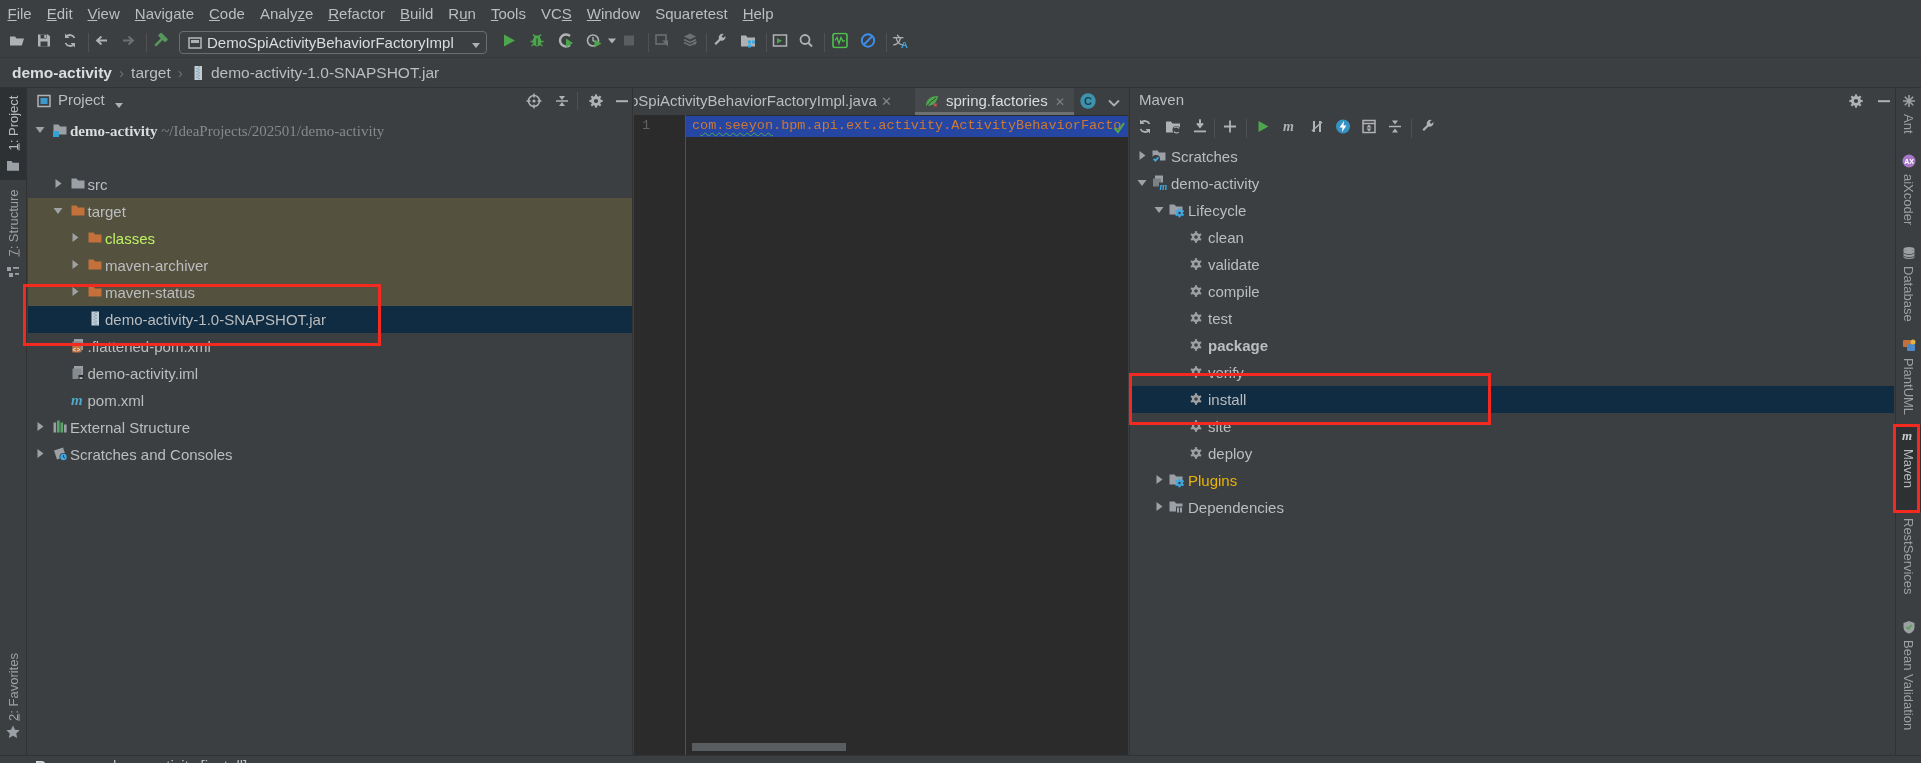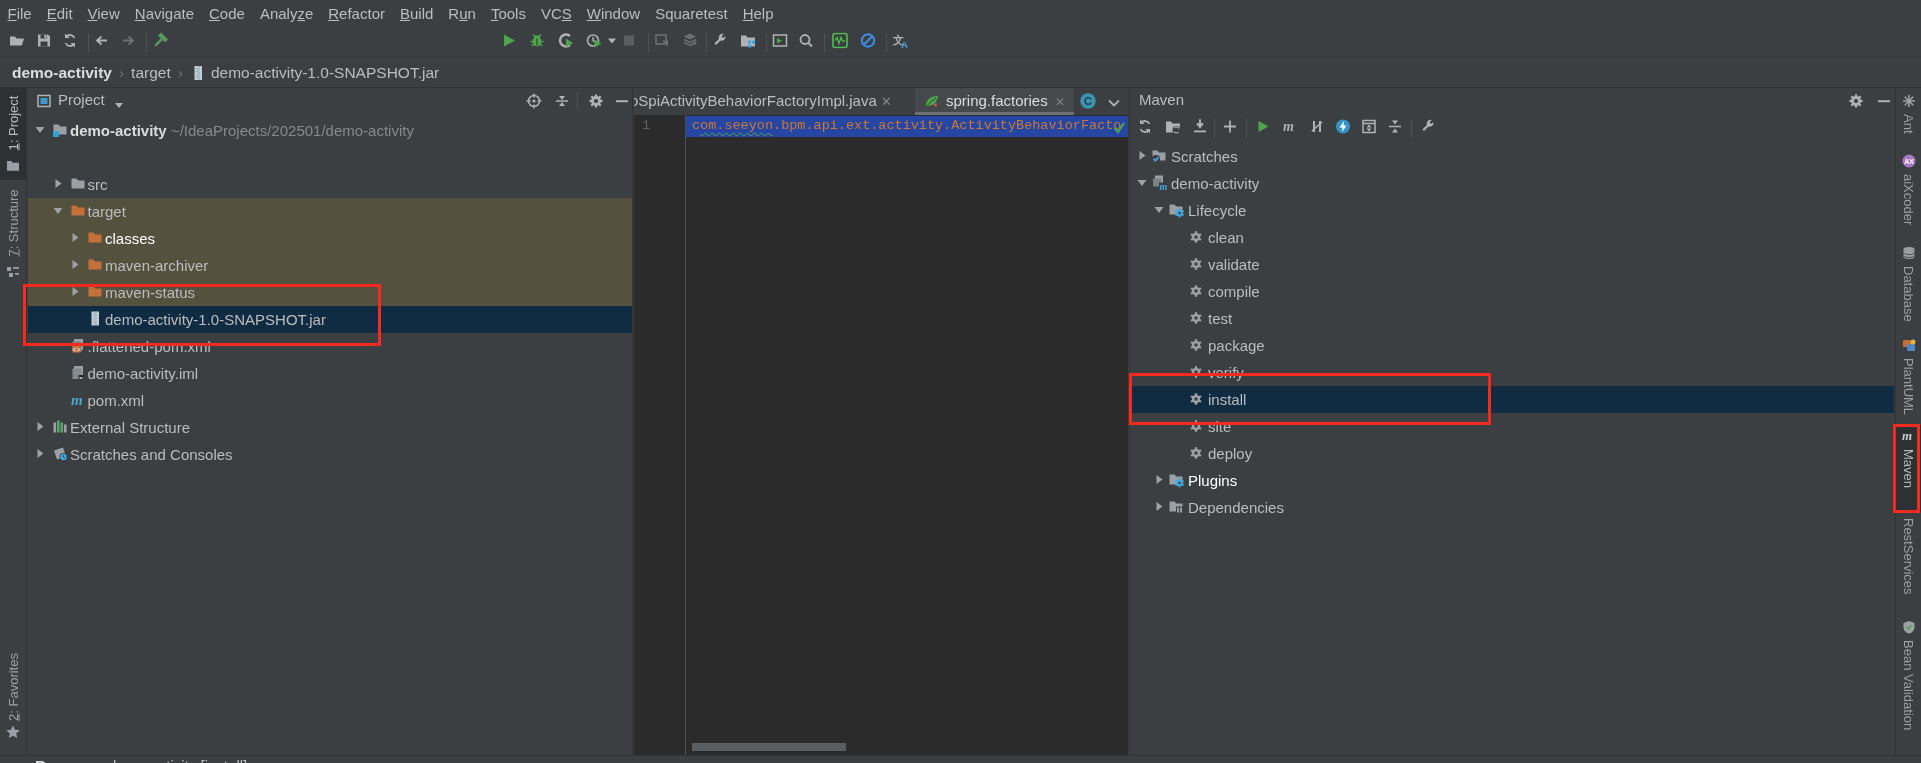--- a/index.html
+++ b/index.html
@@ -26,20 +26,26 @@
     <div style="position:absolute;left:128px;top:14px;transform:translate(-50%,-50%)"><svg width="16" height="16" viewBox="0 0 16 16" style="">
         <path d="M3 8h9M8.5 4L13 8l-4.5 4" stroke="#6e7072" stroke-width="1.8" fill="none"></path>
       </svg></div>
     <div style="position:absolute;left:146px;top:5px;width:1px;height:19px;background:#515151"></div>
     <div style="position:absolute;left:160px;top:14px;transform:translate(-50%,-50%)"><svg width="16" height="16" viewBox="0 0 16 16" style="">
         <g transform="rotate(45 8 8)">
           <rect x="7" y="4" width="2.6" height="11" fill="#57965c"></rect>
           <rect x="3" y="1.5" width="10" height="4.4" rx="1" fill="#57965c"></rect>
         </g>
       </svg></div>
+    <div style="position:absolute;left:179px;top:3px;width:308px;height:23px;border:1px solid #6b6e70;border-radius:4px;color:#dadcde;font-size:15px;line-height:21px;white-space:nowrap"><span style="margin:0 4px 0 7px;display:inline-block;vertical-align:-3px"><svg width="16" height="16" viewBox="0 0 16 16" style="">
+          <rect x="2" y="3" width="12" height="10" fill="none" stroke="#afb1b3" stroke-width="1.6"></rect>
+          <rect x="4" y="5" width="8" height="3" fill="#afb1b3"></rect>
+        </svg></span>DemoSpiActivityBehaviorFactoryImpl<span style="float:right;margin:3px 4px 0 0"><svg width="12" height="12" viewBox="0 0 12 12" style="">
+          <path fill="#afb1b3" d="M2 4h8L6 9z"></path>
+        </svg></span></div>
     <div style="position:absolute;left:509px;top:14px;transform:translate(-50%,-50%)"><svg width="16" height="16" viewBox="0 0 16 16" style="">
         <path fill="#4da54d" d="M3 2l11 6-11 6z"></path>
       </svg></div>
     <div style="position:absolute;left:537px;top:14px;transform:translate(-50%,-50%)"><svg width="16" height="16" viewBox="0 0 16 16" style="">
         <ellipse cx="8" cy="9" rx="4.4" ry="5" fill="#4da54d"></ellipse>
         <rect x="5" y="3" width="6" height="2.5" fill="#4da54d"></rect>
         <path d="M8 4V9M4 2l2 2M12 2l-2 2M1.5 9h13M2.5 13.5L5 11.5M13.5 13.5L11 11.5" stroke="#4da54d" stroke-width="1.4" fill="none"></path>
         <path d="M8 6v7" stroke="#2b2b2b" stroke-width="1"></path>
       </svg></div>
     <div style="position:absolute;left:566px;top:14px;transform:translate(-50%,-50%)"><svg width="16" height="16" viewBox="0 0 16 16" style="">
@@ -160,21 +166,21 @@
           <rect x="6.9" y="1.4" width="2.2" height="3.2" fill="#afb1b3" transform="rotate(225.0 8 8)"></rect>
           <rect x="6.9" y="1.4" width="2.2" height="3.2" fill="#afb1b3" transform="rotate(270.0 8 8)"></rect>
           <rect x="6.9" y="1.4" width="2.2" height="3.2" fill="#afb1b3" transform="rotate(315.0 8 8)"></rect>
           <circle cx="8" cy="8" r="5" fill="#afb1b3"></circle>
           <circle cx="8" cy="8" r="2.1" fill="#3c3f41"></circle>
         </svg></span>
       <span style="position:absolute;left:586px;top:5px"><svg width="16" height="16" viewBox="0 0 16 16" style="">
           <rect x="2" y="7.2" width="12" height="2" fill="#afb1b3"></rect>
         </svg></span>
     </div>
-<div style="position:absolute;left:0;top:29px;width:605px;height:27px;">
+<div style="position:absolute;left:0;top:29px;width:605px;height:27px;font-family:Liberation Serif, serif;">
       <div style="position:absolute;left:4.0px;top:50%;transform:translateY(-50%);line-height:16px;"><svg width="16" height="16" viewBox="0 0 16 16" style="">
           <path fill="#9fa2a4" d="M3.5 5.5h9l-4.5 6z"></path>
         </svg></div>
       <div style="position:absolute;left:24.0px;top:50%;transform:translateY(-50%);line-height:16px;"><svg width="16" height="16" viewBox="0 0 16 16" style="">
           <path fill="#9aa0a6" d="M1.5 3h5l1.6 2H14.5v8h-13z"></path>
           <rect x="1" y="9.5" width="6" height="6" fill="#35a3d0"></rect>
         </svg></div>
       <div style="position:absolute;left:42.0px;top:50%;transform:translateY(-50%);line-height:16px;"><span style="color:#dadcde;font-weight:bold;font-size:15px;white-space:pre">demo-activity</span> <span style="color:#87898b;font-weight:normal;font-size:15px;white-space:pre">~/IdeaProjects/202501/demo-activity</span></div>
     </div>
     <div style="position:absolute;left:0;top:83px;width:605px;height:27px;">
@@ -195,21 +201,21 @@
         </svg></div>
       <div style="position:absolute;left:59.5px;top:50%;transform:translateY(-50%);line-height:16px;"><span style="color:#bbbdbf;font-weight:normal;font-size:15px;white-space:pre">target</span></div>
     </div>
     <div style="position:absolute;left:0;top:137px;width:605px;height:27px;background:#55513f;">
       <div style="position:absolute;left:39.0px;top:50%;transform:translateY(-50%);line-height:16px;"><svg width="16" height="16" viewBox="0 0 16 16" style="">
           <path fill="#9fa2a4" d="M5.5 3.5l6 4.5-6 4.5z"></path>
         </svg></div>
       <div style="position:absolute;left:59.0px;top:50%;transform:translateY(-50%);line-height:16px;"><svg width="16" height="16" viewBox="0 0 16 16" style="">
           <path fill="#c4703a" d="M1.5 3h5l1.6 2H14.5v8h-13z"></path>
         </svg></div>
-      <div style="position:absolute;left:77.0px;top:50%;transform:translateY(-50%);line-height:16px;"><span style="color:#ffffff;font-weight:normal;font-size:15px;white-space:pre">classes</span></div>
+      <div style="position:absolute;left:77.0px;top:50%;transform:translateY(-50%);line-height:16px;"><span style="color:#bef264;font-weight:normal;font-size:15px;white-space:pre">classes</span></div>
     </div>
     <div style="position:absolute;left:0;top:164px;width:605px;height:27px;background:#55513f;">
       <div style="position:absolute;left:39.0px;top:50%;transform:translateY(-50%);line-height:16px;"><svg width="16" height="16" viewBox="0 0 16 16" style="">
           <path fill="#9fa2a4" d="M5.5 3.5l6 4.5-6 4.5z"></path>
         </svg></div>
       <div style="position:absolute;left:59.0px;top:50%;transform:translateY(-50%);line-height:16px;"><svg width="16" height="16" viewBox="0 0 16 16" style="">
           <path fill="#c4703a" d="M1.5 3h5l1.6 2H14.5v8h-13z"></path>
         </svg></div>
       <div style="position:absolute;left:77.0px;top:50%;transform:translateY(-50%);line-height:16px;"><span style="color:#bbbdbf;font-weight:normal;font-size:15px;white-space:pre">maven-archiver</span></div>
     </div>
@@ -476,21 +482,21 @@
       <div style="position:absolute;left:58px;top:50%;transform:translateY(-50%)"><svg width="16" height="16" viewBox="0 0 16 16" style="">
           <rect x="6.9" y="2.6999999999999997" width="2.2" height="3.2" fill="#9da0a2" transform="rotate(0.0 8 8.5)"></rect>
           <rect x="6.9" y="2.6999999999999997" width="2.2" height="3.2" fill="#9da0a2" transform="rotate(60.0 8 8.5)"></rect>
           <rect x="6.9" y="2.6999999999999997" width="2.2" height="3.2" fill="#9da0a2" transform="rotate(120.0 8 8.5)"></rect>
           <rect x="6.9" y="2.6999999999999997" width="2.2" height="3.2" fill="#9da0a2" transform="rotate(180.0 8 8.5)"></rect>
           <rect x="6.9" y="2.6999999999999997" width="2.2" height="3.2" fill="#9da0a2" transform="rotate(240.0 8 8.5)"></rect>
           <rect x="6.9" y="2.6999999999999997" width="2.2" height="3.2" fill="#9da0a2" transform="rotate(300.0 8 8.5)"></rect>
           <circle cx="8" cy="8.5" r="4.2" fill="#9da0a2"></circle>
           <circle cx="8" cy="8.5" r="1.764" fill="#3c3f41"></circle>
         </svg></div>
-      <div style="position:absolute;left:78px;top:50%;transform:translateY(-50%);line-height:16px"><span style="color:#bbbdbf;font-weight:normal;font-size:15px;white-space:pre">package</span></div>
+      <div style="position:absolute;left:78px;top:50%;transform:translateY(-50%);line-height:16px"><span style="color:#bbbdbf;font-weight:bold;font-size:15px;white-space:pre">package</span></div>
     </div>
     <div style="position:absolute;left:0;top:298px;width:765px;height:27px;background:#102c42;">
       <div style="position:absolute;left:58px;top:50%;transform:translateY(-50%)"><svg width="16" height="16" viewBox="0 0 16 16" style="">
           <rect x="6.9" y="2.6999999999999997" width="2.2" height="3.2" fill="#9da0a2" transform="rotate(0.0 8 8.5)"></rect>
           <rect x="6.9" y="2.6999999999999997" width="2.2" height="3.2" fill="#9da0a2" transform="rotate(60.0 8 8.5)"></rect>
           <rect x="6.9" y="2.6999999999999997" width="2.2" height="3.2" fill="#9da0a2" transform="rotate(120.0 8 8.5)"></rect>
           <rect x="6.9" y="2.6999999999999997" width="2.2" height="3.2" fill="#9da0a2" transform="rotate(180.0 8 8.5)"></rect>
           <rect x="6.9" y="2.6999999999999997" width="2.2" height="3.2" fill="#9da0a2" transform="rotate(240.0 8 8.5)"></rect>
           <rect x="6.9" y="2.6999999999999997" width="2.2" height="3.2" fill="#9da0a2" transform="rotate(300.0 8 8.5)"></rect>
           <circle cx="8" cy="8.5" r="4.2" fill="#9da0a2"></circle>
@@ -545,21 +551,21 @@
           <path fill="#9aa0a6" d="M1.5 3h5l1.6 2H14.5v8h-13z"></path>
           <rect x="10.4" y="6.9" width="2.2" height="3.2" fill="#40a8e0" transform="rotate(0.0 11.5 11.5)"></rect>
           <rect x="10.4" y="6.9" width="2.2" height="3.2" fill="#40a8e0" transform="rotate(60.0 11.5 11.5)"></rect>
           <rect x="10.4" y="6.9" width="2.2" height="3.2" fill="#40a8e0" transform="rotate(120.0 11.5 11.5)"></rect>
           <rect x="10.4" y="6.9" width="2.2" height="3.2" fill="#40a8e0" transform="rotate(180.0 11.5 11.5)"></rect>
           <rect x="10.4" y="6.9" width="2.2" height="3.2" fill="#40a8e0" transform="rotate(240.0 11.5 11.5)"></rect>
           <rect x="10.4" y="6.9" width="2.2" height="3.2" fill="#40a8e0" transform="rotate(300.0 11.5 11.5)"></rect>
           <circle cx="11.5" cy="11.5" r="3.0" fill="#40a8e0"></circle>
           <circle cx="11.5" cy="11.5" r="1.26" fill="#3c3f41"></circle>
         </svg></div>
-      <div style="position:absolute;left:58px;top:50%;transform:translateY(-50%);line-height:16px"><span style="color:#ffffff;font-weight:normal;font-size:15px;white-space:pre">Plugins</span></div>
+      <div style="position:absolute;left:58px;top:50%;transform:translateY(-50%);line-height:16px"><span style="color:#eab308;font-weight:normal;font-size:15px;white-space:pre">Plugins</span></div>
     </div>
     <div style="position:absolute;left:0;top:406px;width:765px;height:27px;">
       <div style="position:absolute;left:21px;top:50%;transform:translateY(-50%)"><svg width="16" height="16" viewBox="0 0 16 16" style="">
           <path fill="#9fa2a4" d="M5.5 3.5l6 4.5-6 4.5z"></path>
         </svg></div>
       <div style="position:absolute;left:38px;top:50%;transform:translateY(-50%)"><svg width="16" height="16" viewBox="0 0 16 16" style="">
           <path fill="#9aa0a6" d="M1.5 3h5l1.6 2H14.5v8h-13z"></path>
           <rect x="8" y="8" width="7" height="7" fill="#3c3f41"></rect>
           <rect x="9" y="9" width="2" height="5" fill="#9aa0a6"></rect>
           <rect x="12" y="9" width="2" height="5" fill="#9aa0a6"></rect>

